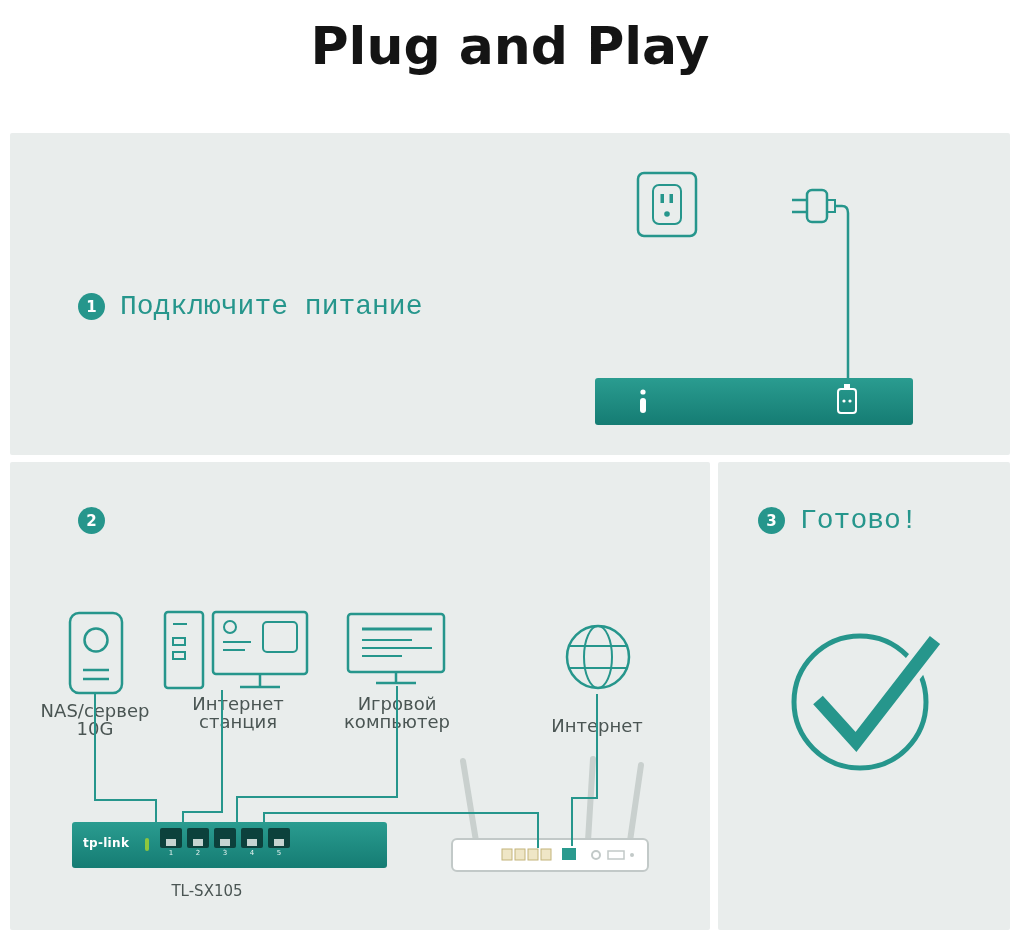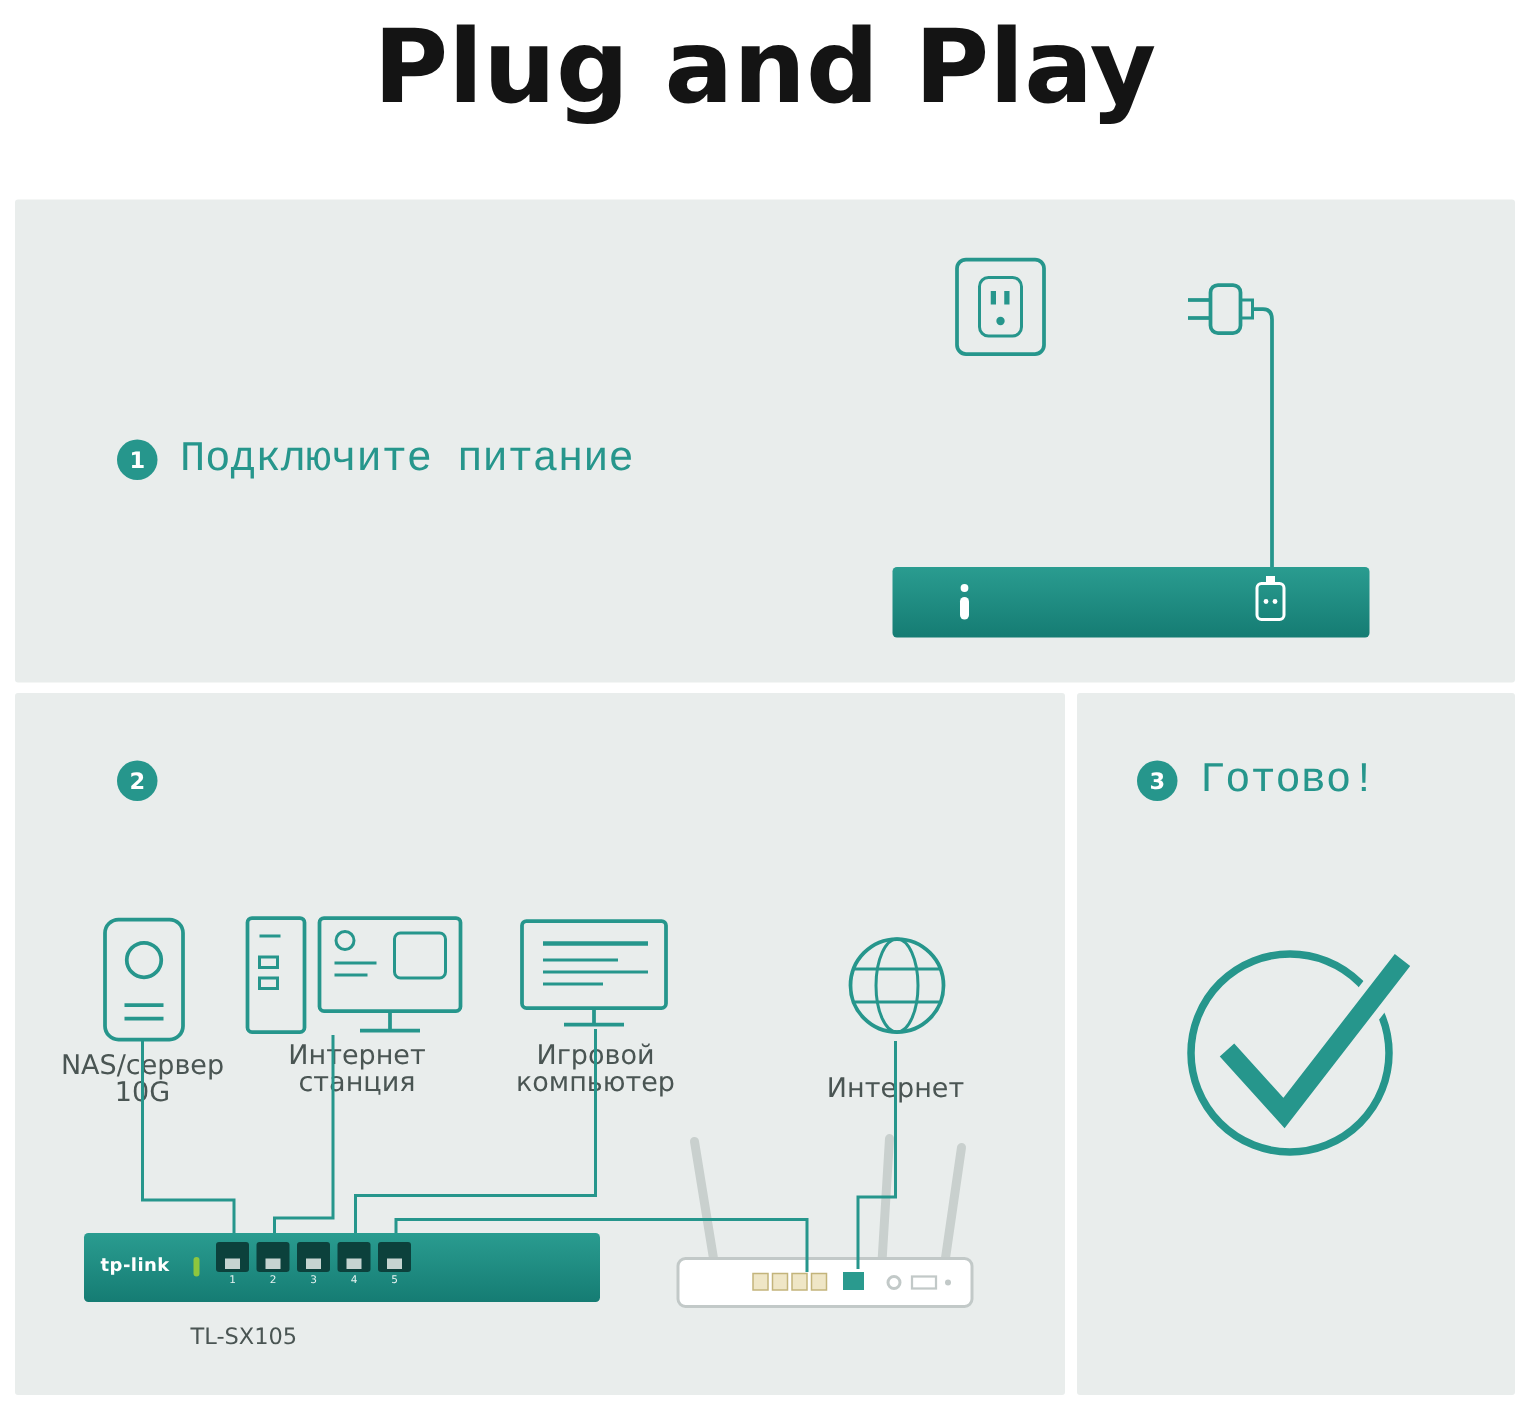--- a/index.html
+++ b/index.html
@@ -1,40 +1,40 @@
 <!DOCTYPE html>
 <html><head>
 <meta charset="utf-8">
 <style>
   html,body{margin:0;padding:0;background:#fff;}
   .page{position:relative;width:1020px;height:948px;background:#fff;overflow:hidden;
         font-family:"DejaVu Sans","Liberation Sans",sans-serif;}
   .title{position:absolute;left:0;top:0;width:100%;height:92px;line-height:92px;
-         text-align:center;font-size:68px;font-weight:600;color:#141414;margin:0;}
+         text-align:center;font-size:52px;font-weight:600;color:#141414;margin:0;}
   .panel{position:absolute;background:#e9edec;border-radius:2px;}
   .panel1{left:10px;top:133px;width:1000px;height:322px;}
   .panel2{left:10px;top:462px;width:700px;height:468px;}
   .panel3{left:718px;top:462px;width:292px;height:468px;}
   .badge{position:absolute;width:27px;height:27px;border-radius:50%;background:#26968c;
          color:#fff;font-size:15px;font-weight:bold;display:flex;align-items:center;justify-content:center;}
   .step-label{position:absolute;font-size:28px;line-height:30px;color:#26968c;white-space:nowrap;font-family:Liberation Mono, monospace;}
   .dev-label{position:absolute;font-size:18px;line-height:18px;color:#4a5553;text-align:center;}
   .abs{position:absolute;}
   .strip{position:absolute;left:585px;top:245px;width:318px;height:47px;border-radius:3px;
          background:linear-gradient(180deg,#2a9c90,#157c73);}
-  .switch-device{position:absolute;left:46px;top:360px;width:315px;height:46px;border-radius:3px;
-         background:linear-gradient(180deg,#2a9c90,#157c73);padding-left:29px;}
+  .switch-device{position:absolute;left:62px;top:360px;width:315px;height:46px;border-radius:3px;
+         background:linear-gradient(180deg,#2a9c90,#157c73);}
   .tplogo{position:absolute;left:11px;top:14px;color:#fff;font-size:12px;font-weight:bold;letter-spacing:.3px;}
   .led{position:absolute;left:73px;top:16px;width:4px;height:13px;background:#8ec63e;border-radius:2px;}
   .ports{position:absolute;left:88px;top:6px;display:flex;gap:5px;}
   .port{width:22px;}
   .port-top{height:20px;background:#0c413c;border-radius:2px;position:relative;}
   .port-pin{position:absolute;left:6px;bottom:2px;width:10px;height:7px;background:#c5d4d1;}
   .port-num{font-size:7px;line-height:10px;color:#e7f3f1;text-align:center;}
-  .model-label{position:absolute;left:117px;top:420px;width:160px;font-size:15px;color:#4a5553;}
+  .model-label{position:absolute;left:117px;top:420px;width:160px;font-size:15px;color:#4a5553;text-align:center;}
   .lines-svg{position:absolute;left:0;top:0;pointer-events:none;}
 </style>
 </head>
 <body>
 
 <div class="page">
 
   <h1 class="title">Plug and Play</h1>
 
   <section class="panel panel1">

